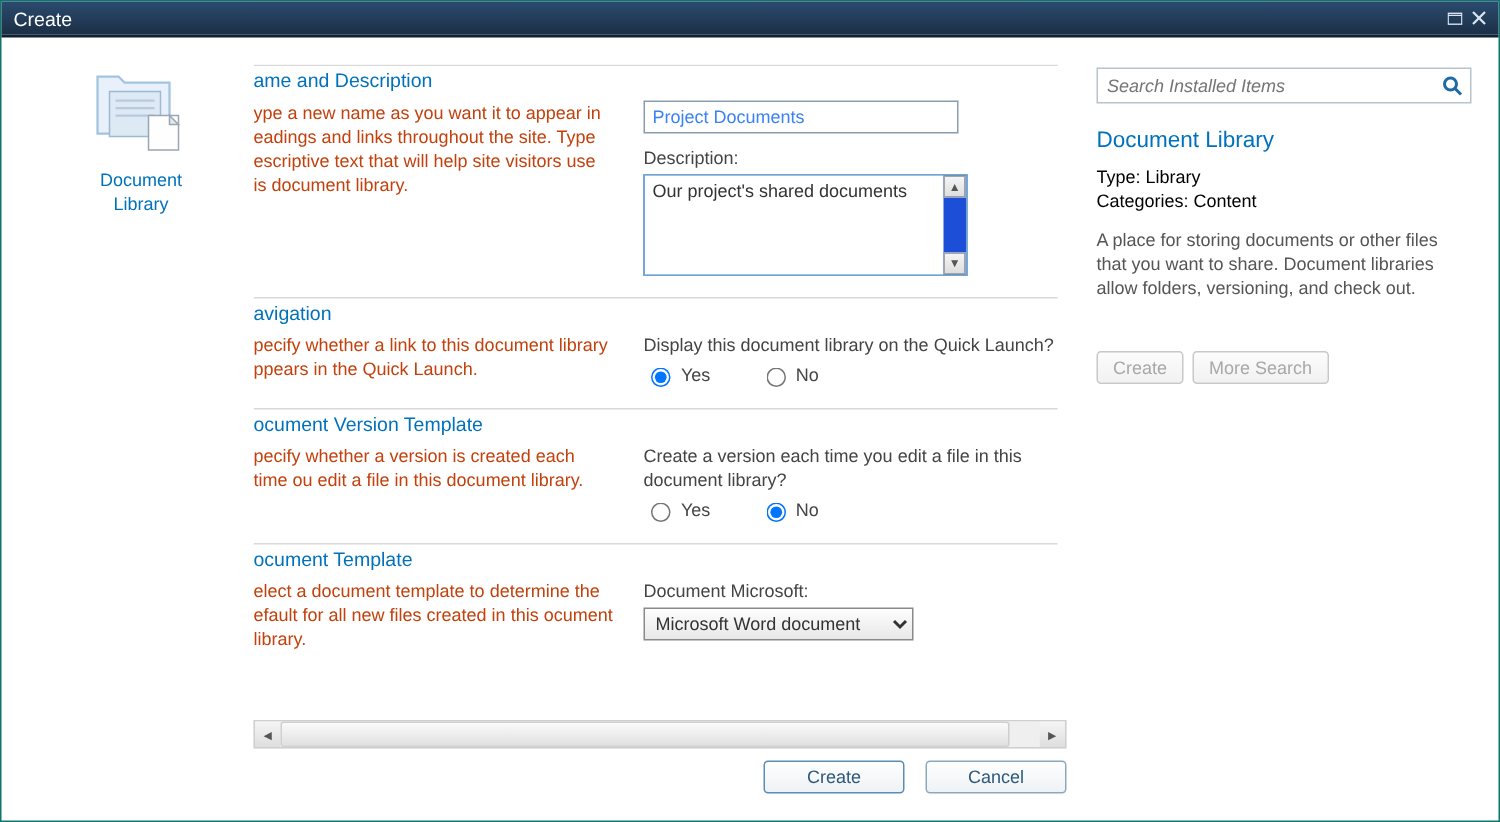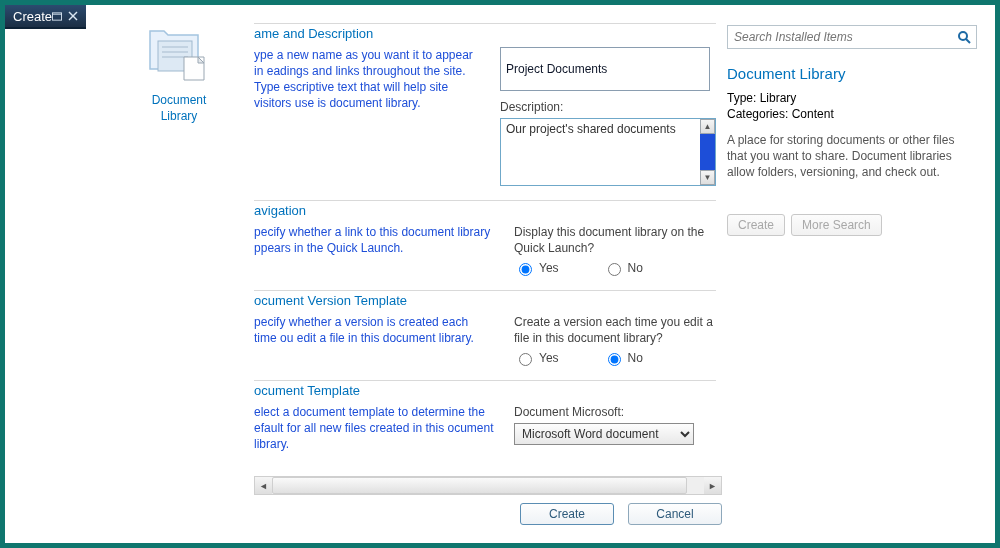--- a/index.html
+++ b/index.html
@@ -9,24 +9,24 @@
     height: 548px;
     font-family: Tahoma, Verdana, Arial, sans-serif;
     font-size: 12px;
     background: #e8e8e8;
     overflow: hidden;
   }
   .window {
     width: 1000px;
     height: 548px;
     box-sizing: border-box;
-    border: 5px solid #0f766e;
+    border: 1px solid #0f766e;
     background: #fff;
     display: flex;
-    flex-direction: row;
+    flex-direction: column;
   }
   .titlebar {
     height: 22px;
     background: linear-gradient(to bottom, #2b4b6f 0%, #1c2f45 100%);
     color: #fff;
     display: flex;
     align-items: center;
     justify-content: space-between;
     padding: 0 8px;
     border-bottom: 2px solid #0d2135;
@@ -76,21 +76,21 @@
     color: #0072bc;
     font-size: 12px;
     line-height: 16px;
   }
 
   
   .center-col {
     flex: 1;
     display: flex;
     flex-direction: column;
-    margin-right: 5px;
+    margin-right: 20px;
     position: relative;
     min-width: 0;
   }
   .scroll-area {
     flex: 1;
     overflow: hidden;
     position: relative;
   }
   .form-area {
     padding-right: 6px;
@@ -106,41 +106,41 @@
   .section-title {
     color: #0072bc;
     font-size: 13px;
     margin-bottom: 6px;
   }
   .section-body {
     display: flex;
   }
   .section-desc {
     width: 260px;
-    color: #1d4ed8;
+    color: #c2410c;
     padding-right: 20px;
     box-sizing: border-box;
     line-height: 16px;
   }
   .section-fields {
     flex: 1;
   }
   .field-label {
     color: #444;
     margin-bottom: 3px;
     line-height: 16px;
   }
   input[type="text"].txt {
     width: 210px;
     border: 1px solid #8a9db0;
-    padding: 14px 5px;
+    padding: 3px 5px;
     font-size: 12px;
     box-sizing: border-box;
     background: #fff;
-    color: #0f172a;
+    color: #3b82f6;
   }
   .textarea-wrap {
     width: 216px;
     height: 68px;
     border: 1px solid #6fa8c9;
     box-sizing: border-box;
     display: flex;
     background: #1d4ed8;
   }
   .textarea-wrap textarea {
@@ -169,21 +169,21 @@
     display: flex;
     align-items: center;
     justify-content: center;
     font-size: 8px;
     color: #555;
     cursor: pointer;
   }
   .radio-row {
     margin-top: 4px;
     display: flex;
-    gap: 44px;
+    gap: 32px;
   }
   .radio-item {
     display: flex;
     align-items: center;
     gap: 4px;
     color: #444;
   }
   select.dd {
     width: 180px;
     border: 1px solid #8a8a8a;

